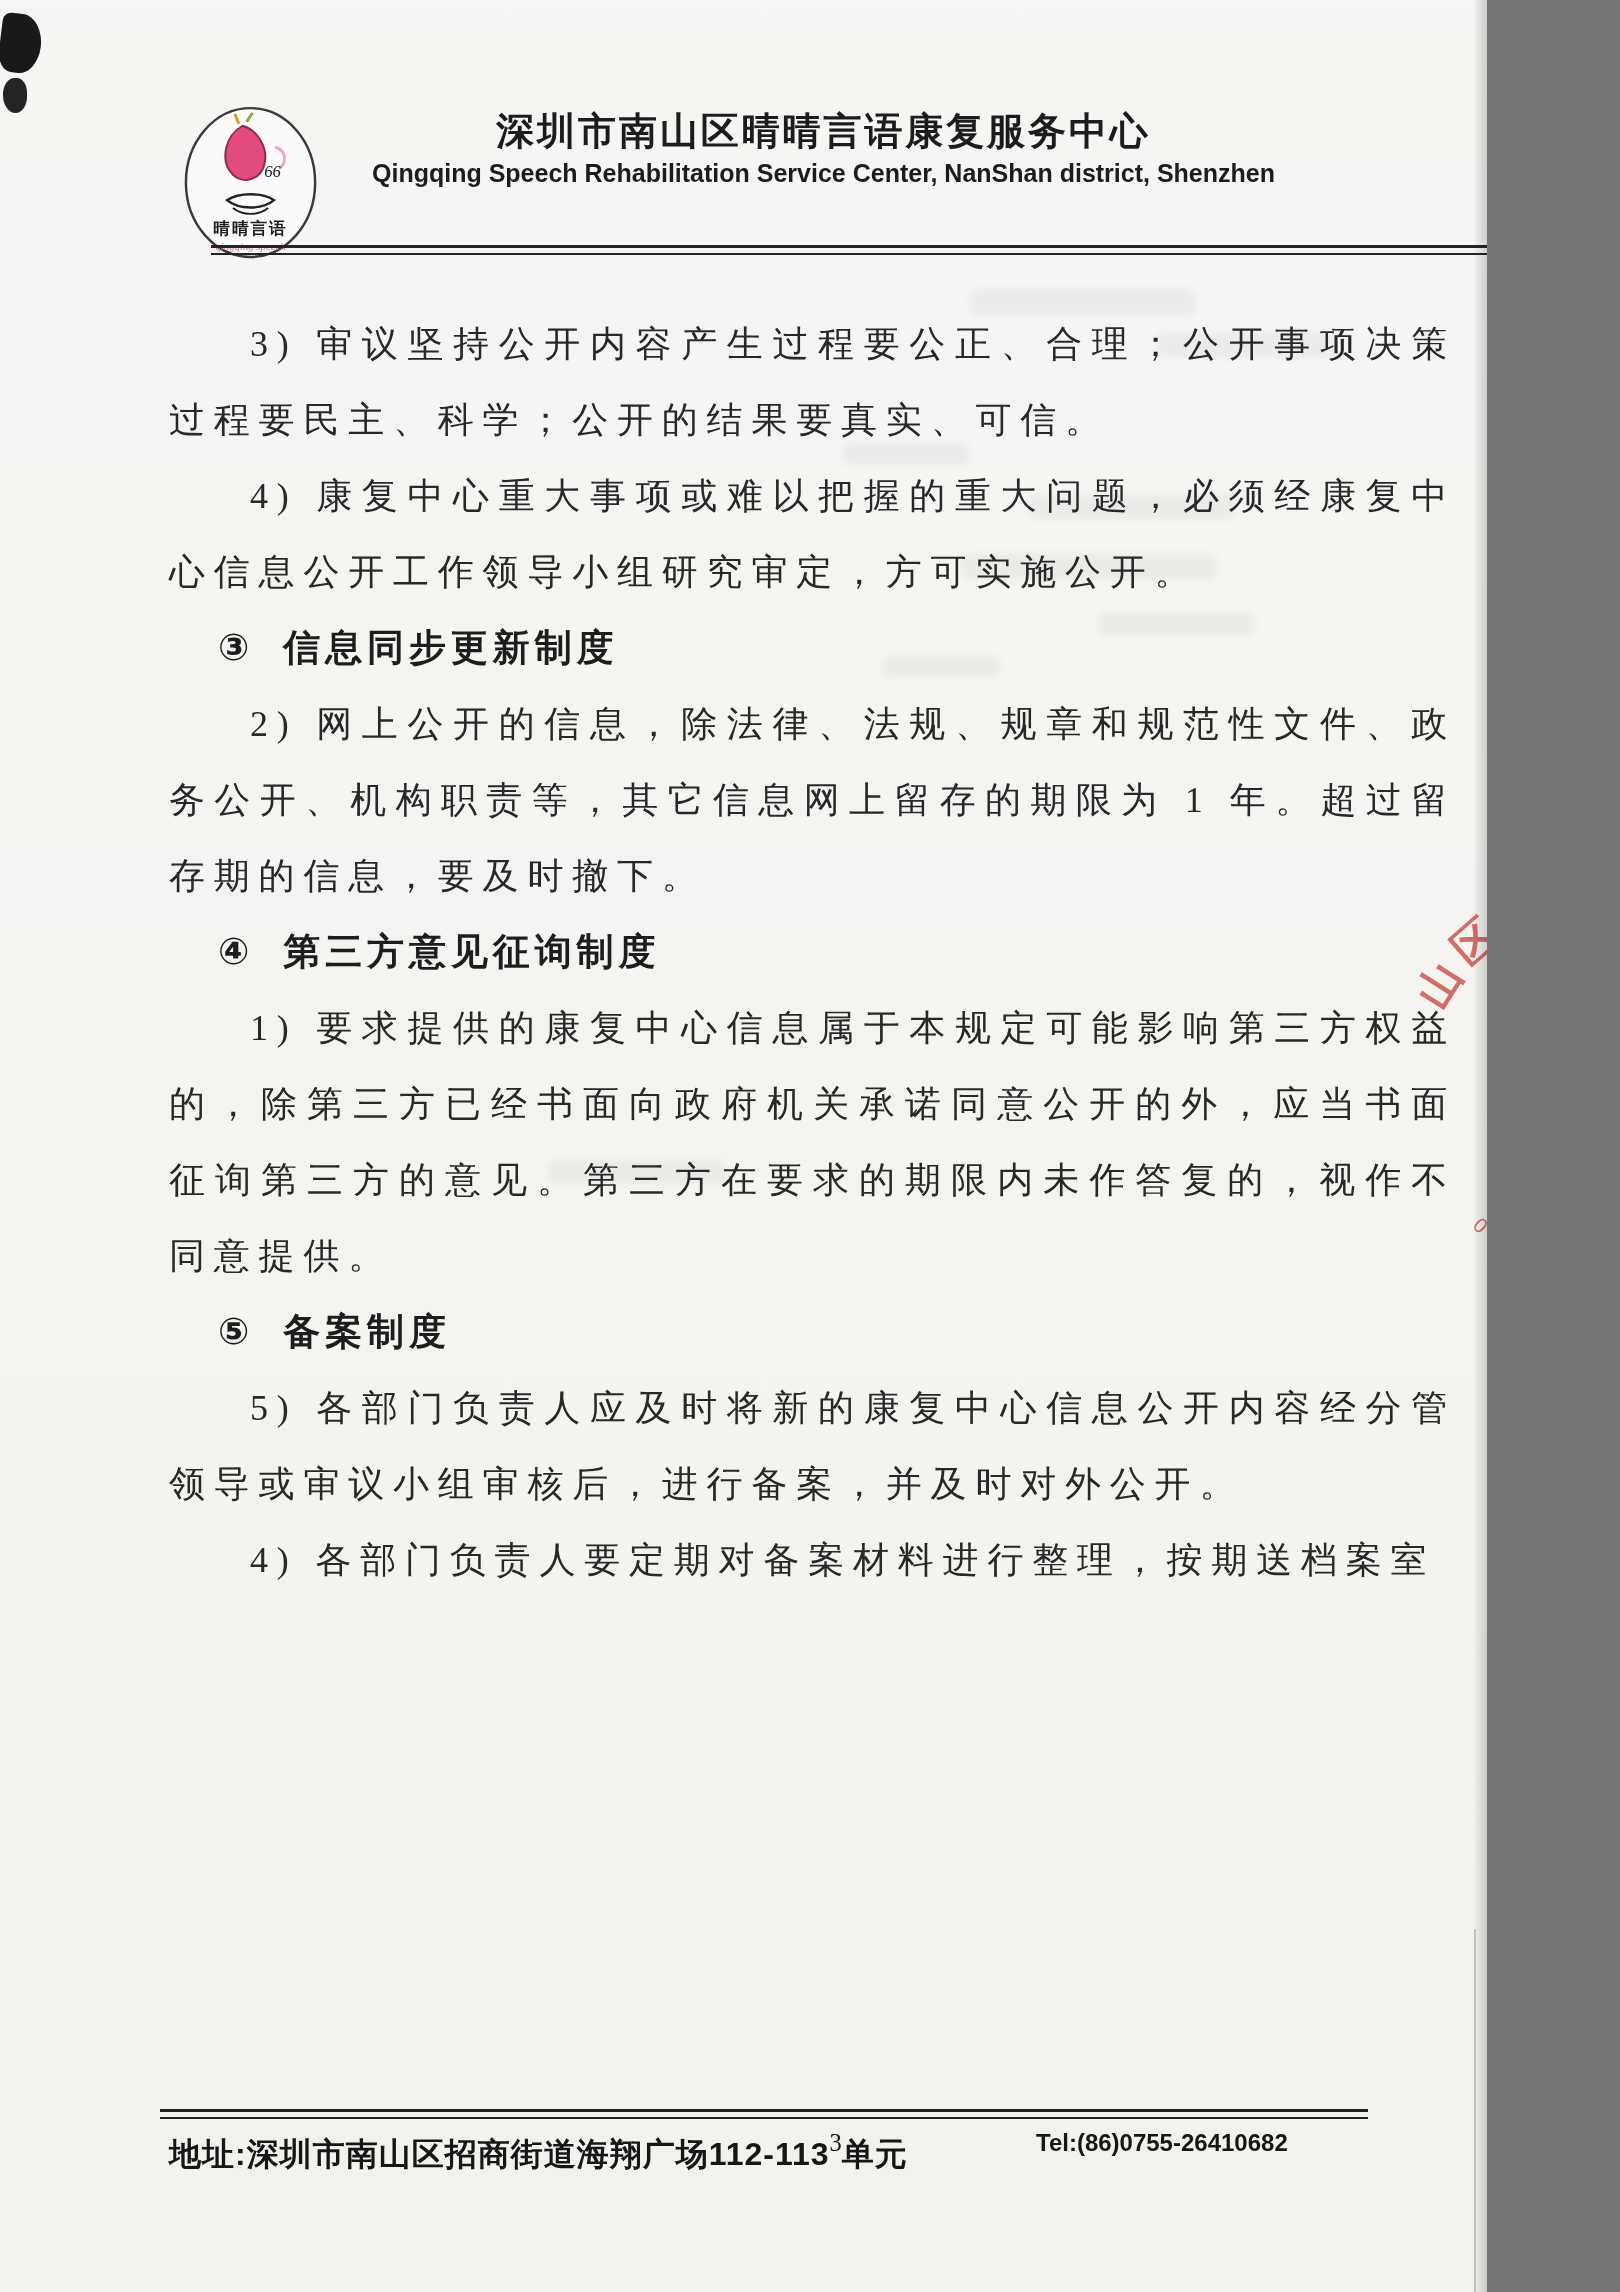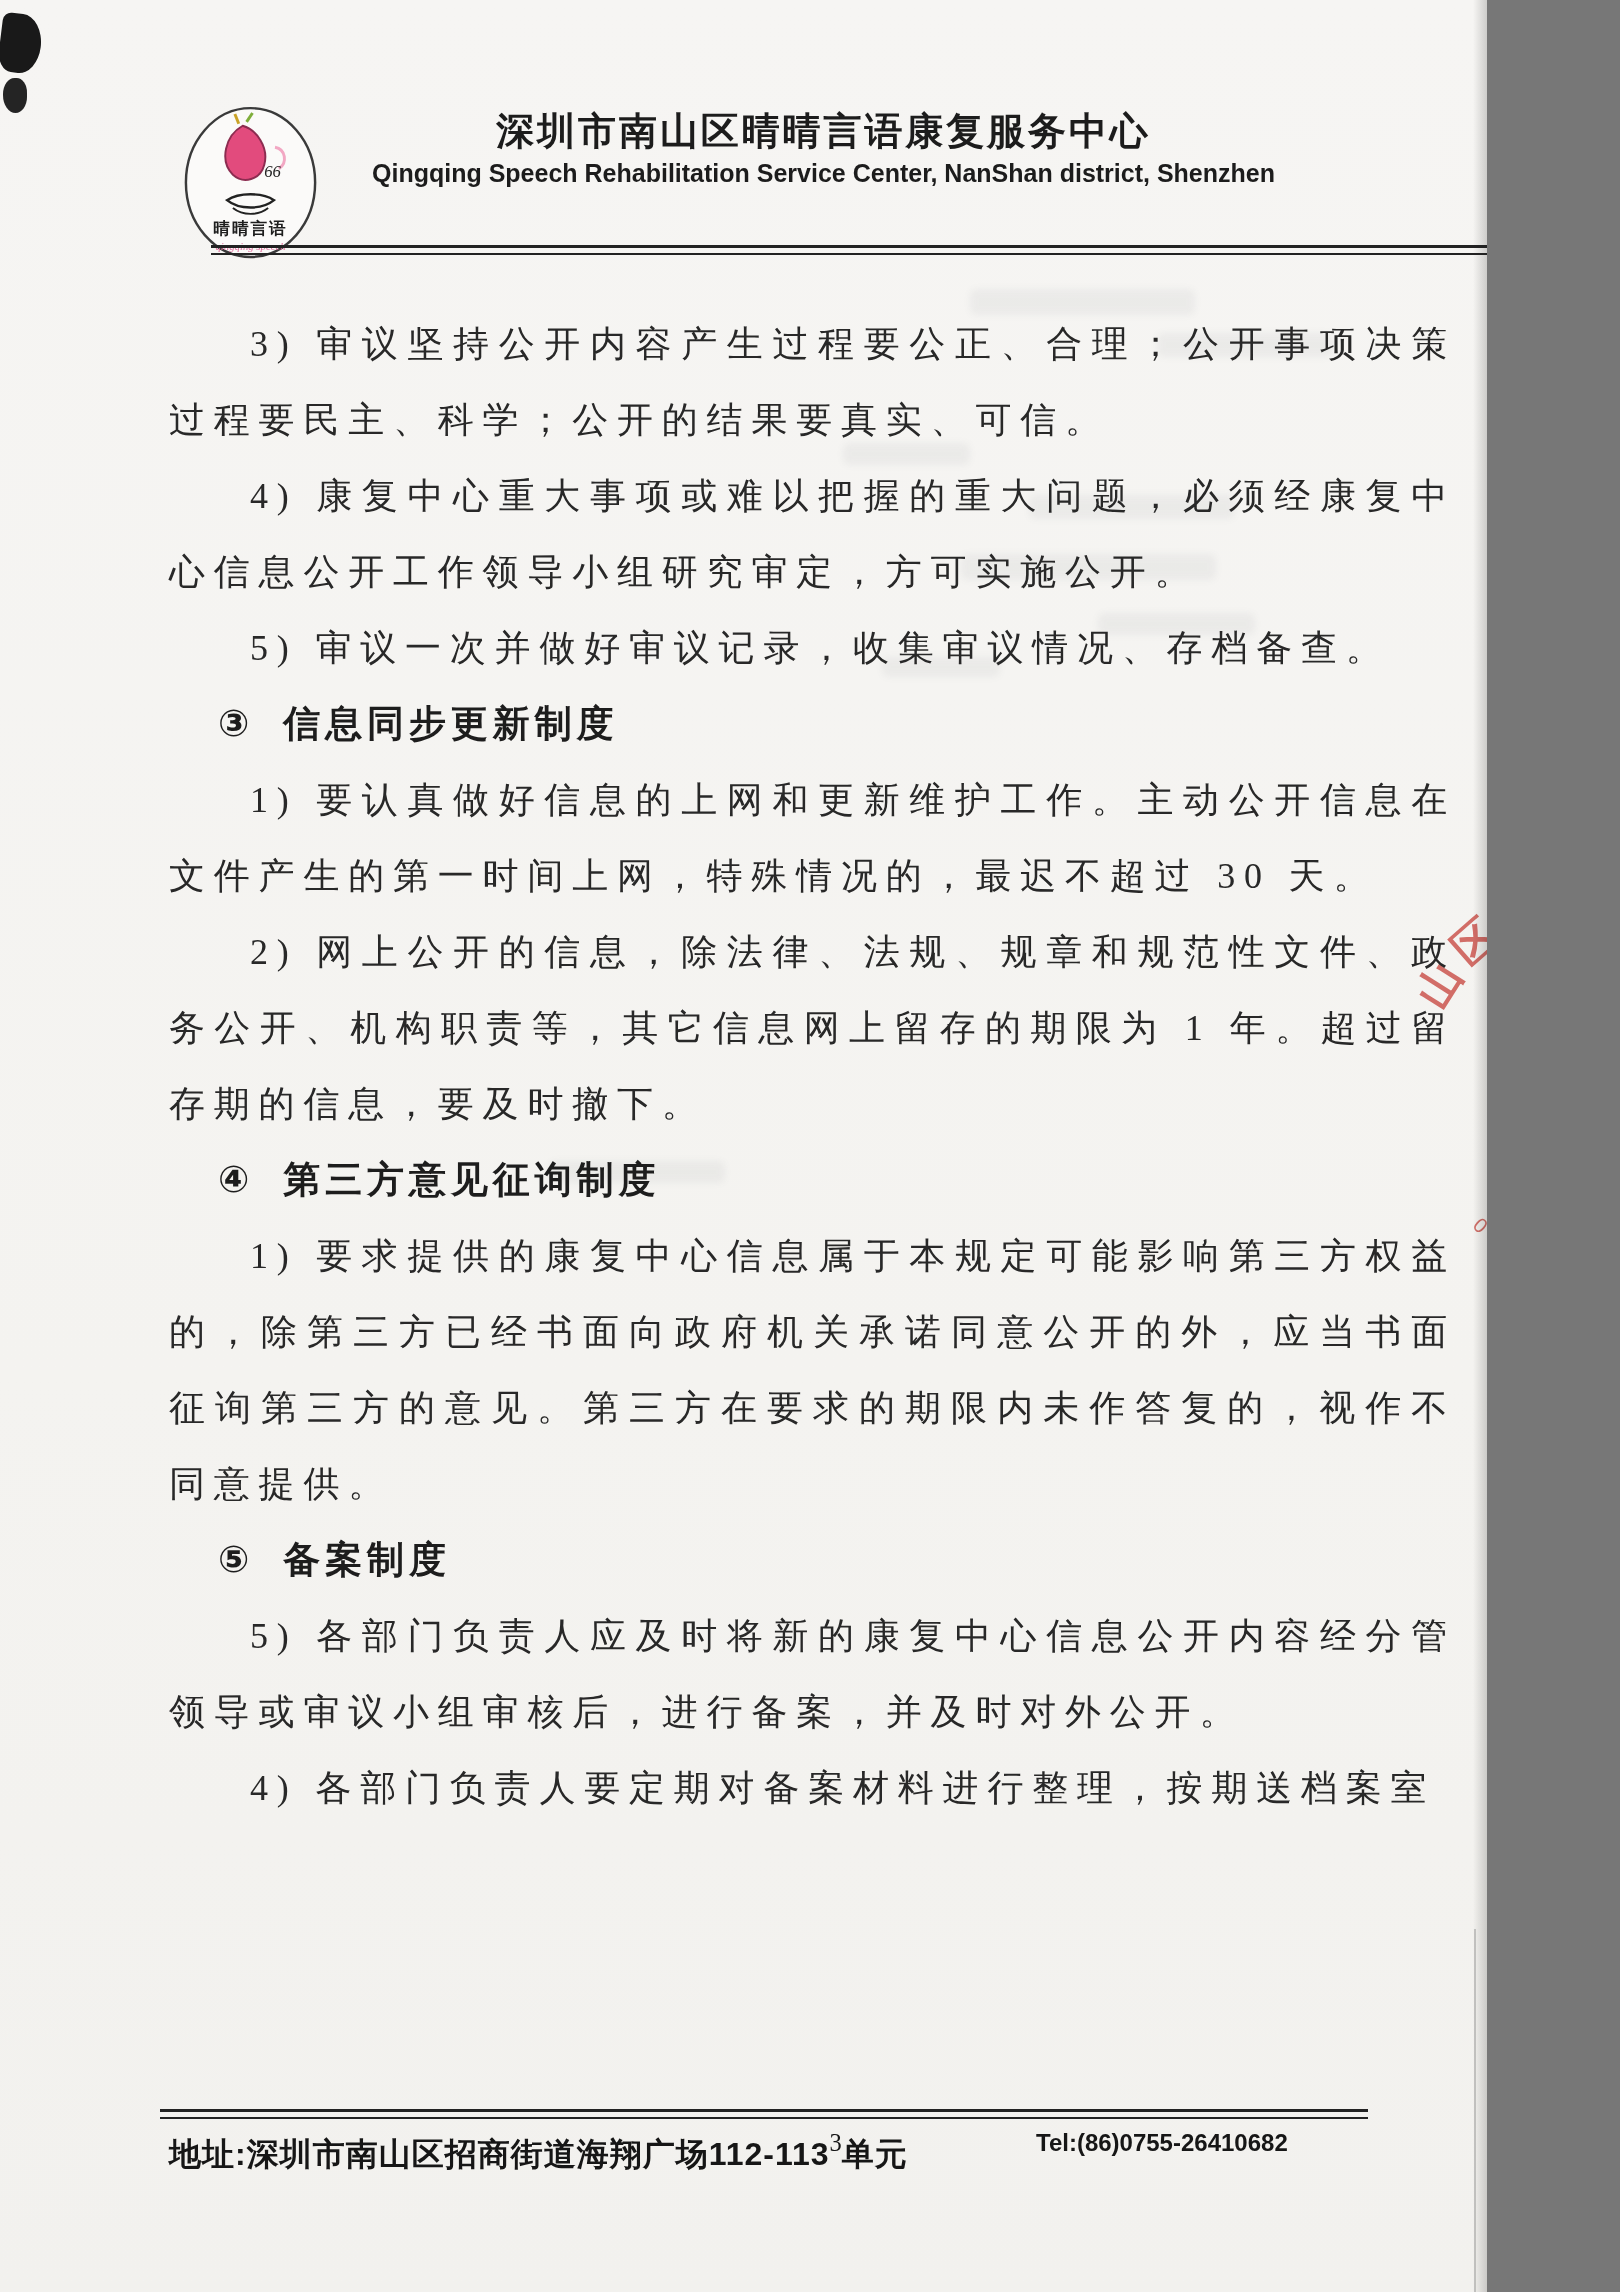--- a/index.html
+++ b/index.html
@@ -99,23 +99,21 @@
 
   <div class="header-text">
     <div class="org-cn">深圳市南山区晴晴言语康复服务中心</div>
     <div class="org-en">Qingqing Speech Rehabilitation Service Center, NanShan district, Shenzhen</div>
   </div>
   <div class="rule-double rule-header"></div>
 
   <div class="doc-body">
       <div class="para">3) 审议坚持公开内容产生过程要公正、合理；公开事项决策过程要民主、科学；公开的结果要真实、可信。</div>
       <div class="para">4) 康复中心重大事项或难以把握的重大问题，必须经康复中心信息公开工作领导小组研究审定，方可实施公开。</div>
-      <div class="para">5) 审议一次并做好审议记录，收集审议情况、存档备查。</div>
       <div class="heading"><span class="hnum">③</span><span>信息同步更新制度</span></div>
-      <div class="para">1) 要认真做好信息的上网和更新维护工作。主动公开信息在文件产生的第一时间上网，特殊情况的，最迟不超过 30 天。</div>
       <div class="para">2) 网上公开的信息，除法律、法规、规章和规范性文件、政务公开、机构职责等，其它信息网上留存的期限为 1 年。超过留存期的信息，要及时撤下。</div>
       <div class="heading"><span class="hnum">④</span><span>第三方意见征询制度</span></div>
       <div class="para">1) 要求提供的康复中心信息属于本规定可能影响第三方权益的，除第三方已经书面向政府机关承诺同意公开的外，应当书面征询第三方的意见。第三方在要求的期限内未作答复的，视作不同意提供。</div>
       <div class="heading"><span class="hnum">⑤</span><span>备案制度</span></div>
       <div class="para">5) 各部门负责人应及时将新的康复中心信息公开内容经分管领导或审议小组审核后，进行备案，并及时对外公开。</div>
       <div class="para">4) 各部门负责人要定期对备案材料进行整理，按期送档案室</div>
     </div>
 
   <svg class="stamp-svg" viewBox="0 0 480 480">
     <defs>

